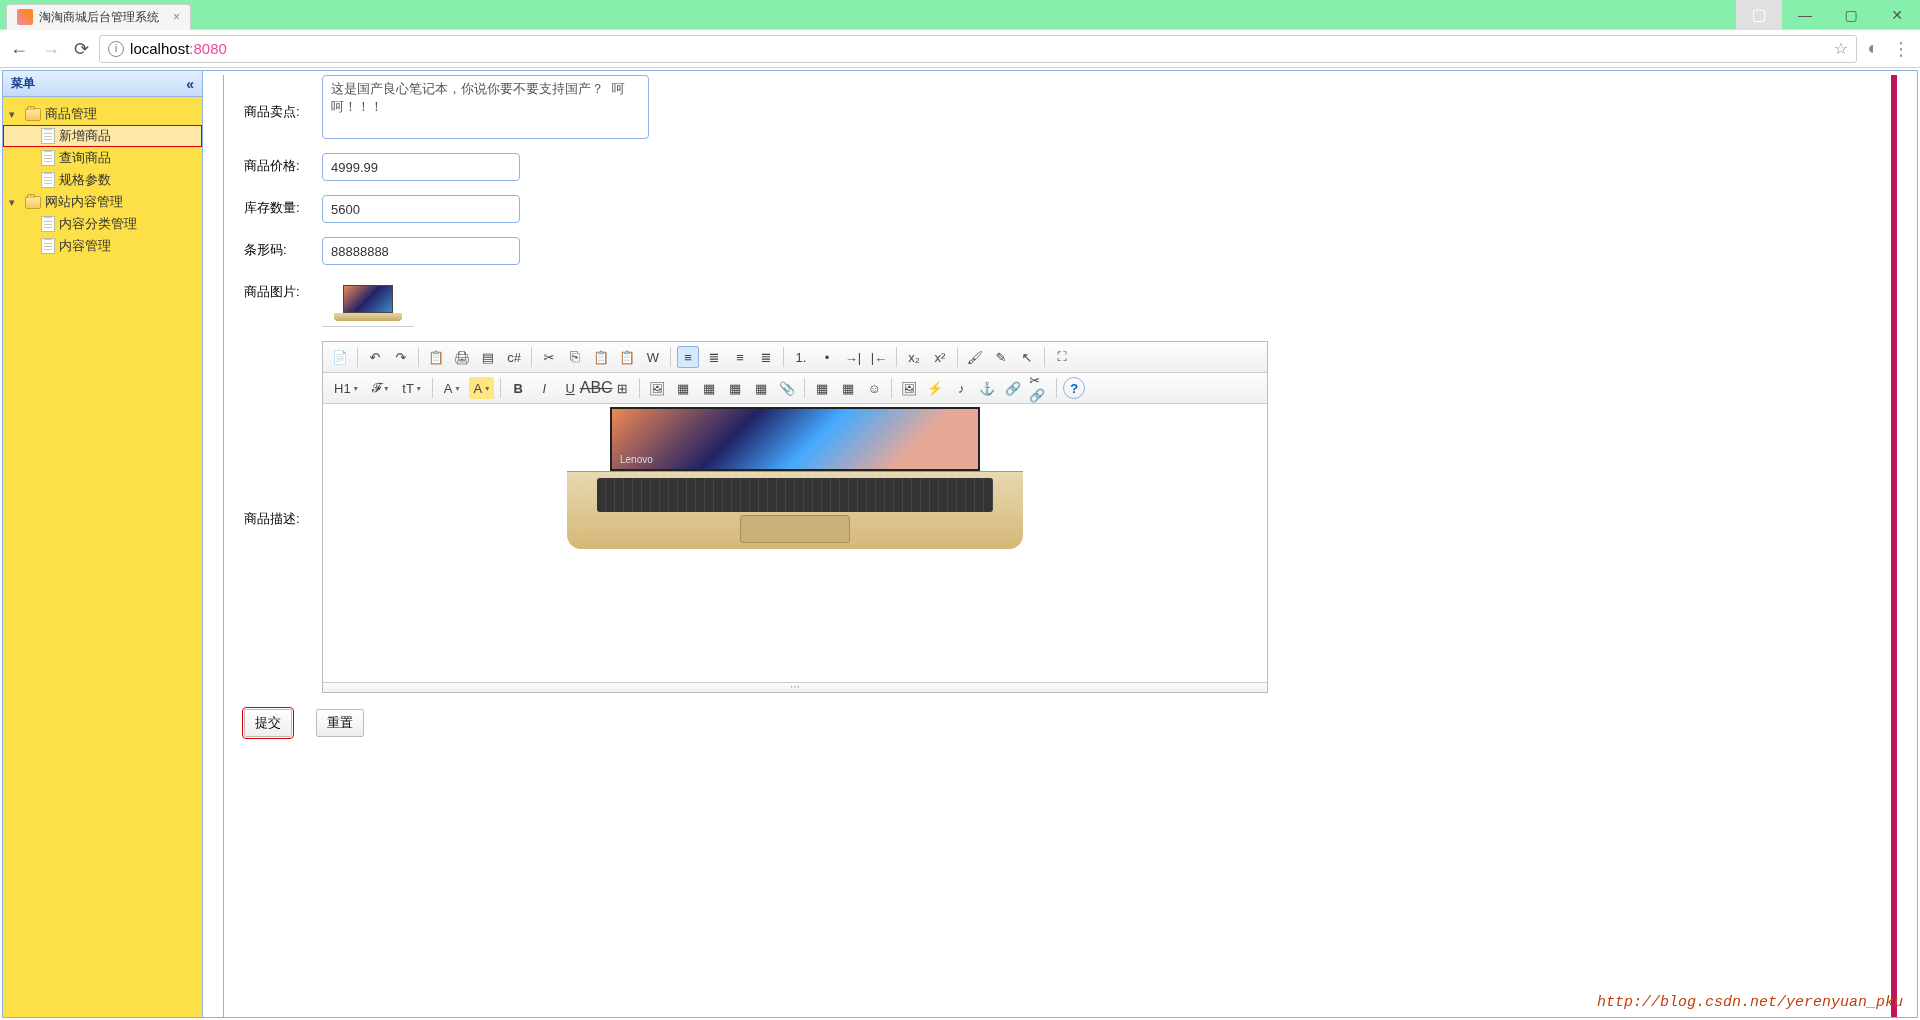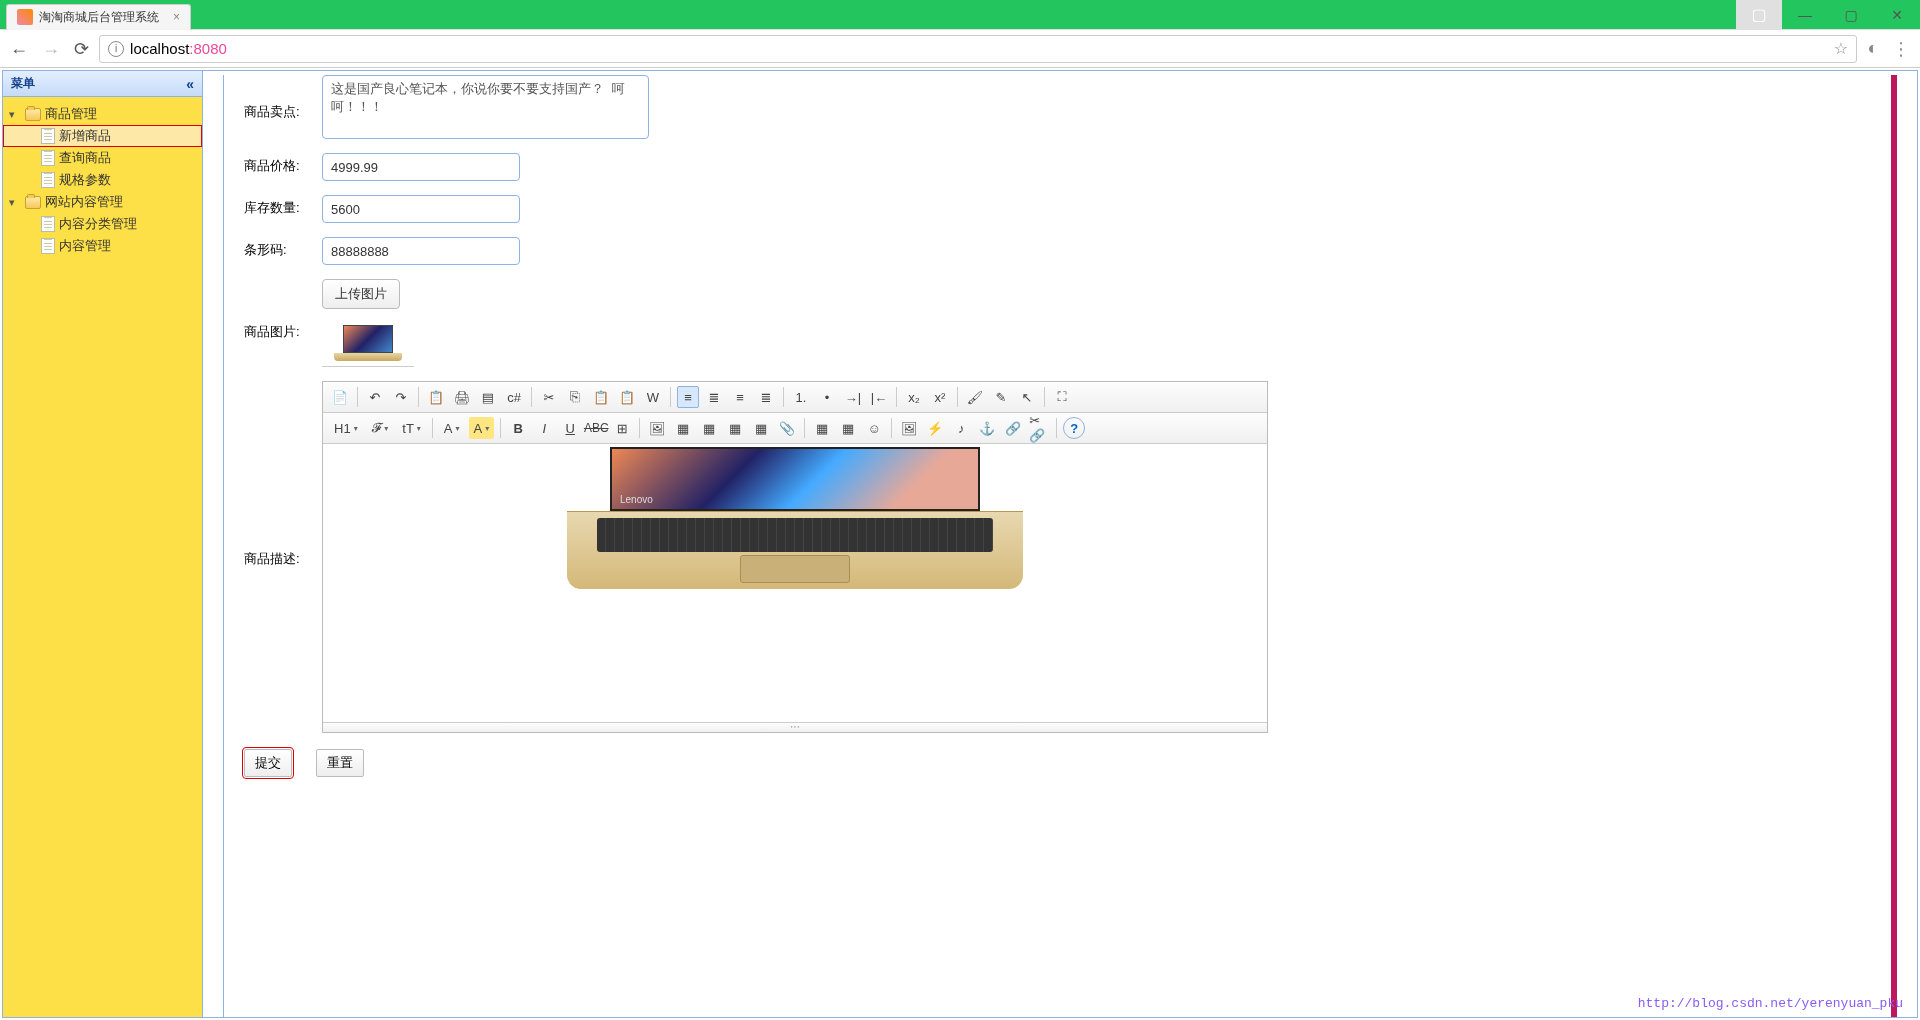--- a/index.html
+++ b/index.html
@@ -1,20 +1,20 @@
 <!DOCTYPE html>
 <html><head>
 <meta charset="utf-8">
 <style>
 * { box-sizing: border-box; margin: 0; padding: 0; }
 body { font-family: "Microsoft YaHei", Arial, sans-serif; font-size: 13px; color: #333; background: #fff; overflow: hidden; }
 
 
 .browser-chrome { display: flex; flex-direction: column; height: 1020px; width: 1920px; }
-.titlebar { height: 30px; background: #22c55e; display: flex; align-items: center; border-bottom: 1px solid #ddd; }
+.titlebar { height: 30px; background: #86efac; display: flex; align-items: center; border-bottom: 1px solid #ddd; }
 .tab { display: flex; align-items: center; gap: 6px; padding: 4px 10px; background: #f5f5f5; border: 1px solid #ccc; border-bottom: none; border-radius: 3px 3px 0 0; margin-left: 6px; margin-top: 4px; height: 26px; }
 .tab .favicon { width: 16px; height: 16px; background: linear-gradient(45deg,#e8a,#f80); border-radius: 2px; }
 .tab .tab-title { font-size: 12px; }
 .tab .tab-close { font-size: 12px; color: #888; margin-left: 8px; }
 .win-controls { margin-left: auto; display: flex; }
 .win-controls div { width: 46px; height: 30px; display: flex; align-items: center; justify-content: center; font-size: 14px; color: #555; }
 .win-controls .user-btn { background: #e0e0e0; color: #fff; font-size: 16px; }
 .addrbar { height: 38px; display: flex; align-items: center; gap: 10px; padding: 0 10px; border-bottom: 1px solid #ccc; }
 .nav-icons { display: flex; gap: 14px; font-size: 18px; color: #555; }
 .nav-icons .disabled { color: #bbb; }
@@ -74,21 +74,21 @@
 .laptop-big .screen .brand { position: absolute; bottom: 4px; left: 8px; color: #ddd; font-size: 10px; font-family: Arial; }
 .laptop-big .kbd { width: 456px; height: 78px; background: linear-gradient(#e8d8b0,#d4b878); border-radius: 0 0 14px 14px; margin: 0 auto; position: relative; border-top: 1px solid #b89850; }
 .laptop-big .kbd .keys { position: absolute; top: 6px; left: 30px; right: 30px; height: 34px; background: repeating-linear-gradient(90deg,#333 0,#333 8px,#444 8px,#444 9px), repeating-linear-gradient(0deg,#333 0,#333 7px,#444 7px,#444 8px); border-radius: 3px; }
 .laptop-big .kbd .trackpad { position: absolute; bottom: 6px; left: 50%; transform: translateX(-50%); width: 110px; height: 28px; background: #c8b078; border: 1px solid #a89050; border-radius: 3px; }
 .editor-resize { height: 10px; background: linear-gradient(#fdfdfd,#f0f0f0); border-top: 1px solid #ccc; text-align: center; color: #888; font-size: 10px; line-height: 8px; cursor: ns-resize; }
 
 .form-buttons { margin-top: 16px; display: flex; gap: 24px; }
 .form-buttons button { padding: 4px 10px; border: 1px solid #bbb; background: linear-gradient(#fff,#eee); font-size: 13px; border-radius: 2px; }
 .form-buttons button.primary { outline: 1px solid #d00; outline-offset: 1px; }
 
-.watermark { position: absolute; bottom: 6px; right: 14px; color: #8b5cf6; font-size: 13px; font-family: "Courier New", monospace; }
+.watermark { position: absolute; bottom: 6px; right: 14px; color: #c2410c; font-size: 15px; font-style: italic; font-family: "Courier New", monospace; }
 </style>
 </head>
 <body>
 
 <div class="browser-chrome">
 
   <div class="titlebar">
     <div class="tab">
       <span class="favicon"></span>
       <span class="tab-title">淘淘商城后台管理系统</span>
@@ -178,23 +178,20 @@
       <div class="form-row">
         <div class="form-label">库存数量:</div>
         <input class="form-input" value="5600" style="">
       </div>
 
       <div class="form-row">
         <div class="form-label">条形码:</div>
         <input class="form-input" value="88888888" style="">
       </div>
 
-      <div class="form-row" style="margin-bottom:10px;">
-        <span class="btn-upload">上传图片</span>
-      </div>
 
       <div class="form-row">
         <div class="form-label">商品图片:</div>
         <div class="thumb">
           <div class="laptop-thumb">
             <div class="screen"></div>
             <div class="base"></div>
           </div>
         </div>
       </div>
@@ -243,21 +240,21 @@
                 <span class="tb-btn wide">𝓕<span class="drop-caret">▾</span></span>
                 <span class="tb-btn wide">tT<span class="drop-caret">▾</span></span>
                 <span class="tb-sep"></span>
                 <span class="tb-btn wide">A<span class="drop-caret">▾</span></span>
                 <span class="tb-btn wide" style="background: rgb(255, 230, 128);">A<span class="drop-caret">▾</span></span>
                 <span class="tb-sep"></span>
                 <span class="tb-btn" style="font-weight: bold;">B</span>
                 <span class="tb-btn" style="font-style: italic;">I</span>
                 <span class="tb-btn" style="text-decoration: underline;">U</span>
                 <span class="tb-btn">
-                  <span style="text-decoration:line-through;font-size:12px">ABC</span>
+                  <span style="text-decoration:line-through;font-size:16px">ABC</span>
                 </span>
                 <span class="tb-btn">⊞</span>
                 <span class="tb-sep"></span>
                 <span class="tb-btn">🖼</span>
                 <span class="tb-btn">▦</span>
                 <span class="tb-btn">▦</span>
                 <span class="tb-btn">▦</span>
                 <span class="tb-btn">▦</span>
                 <span class="tb-btn">📎</span>
                 <span class="tb-sep"></span>

